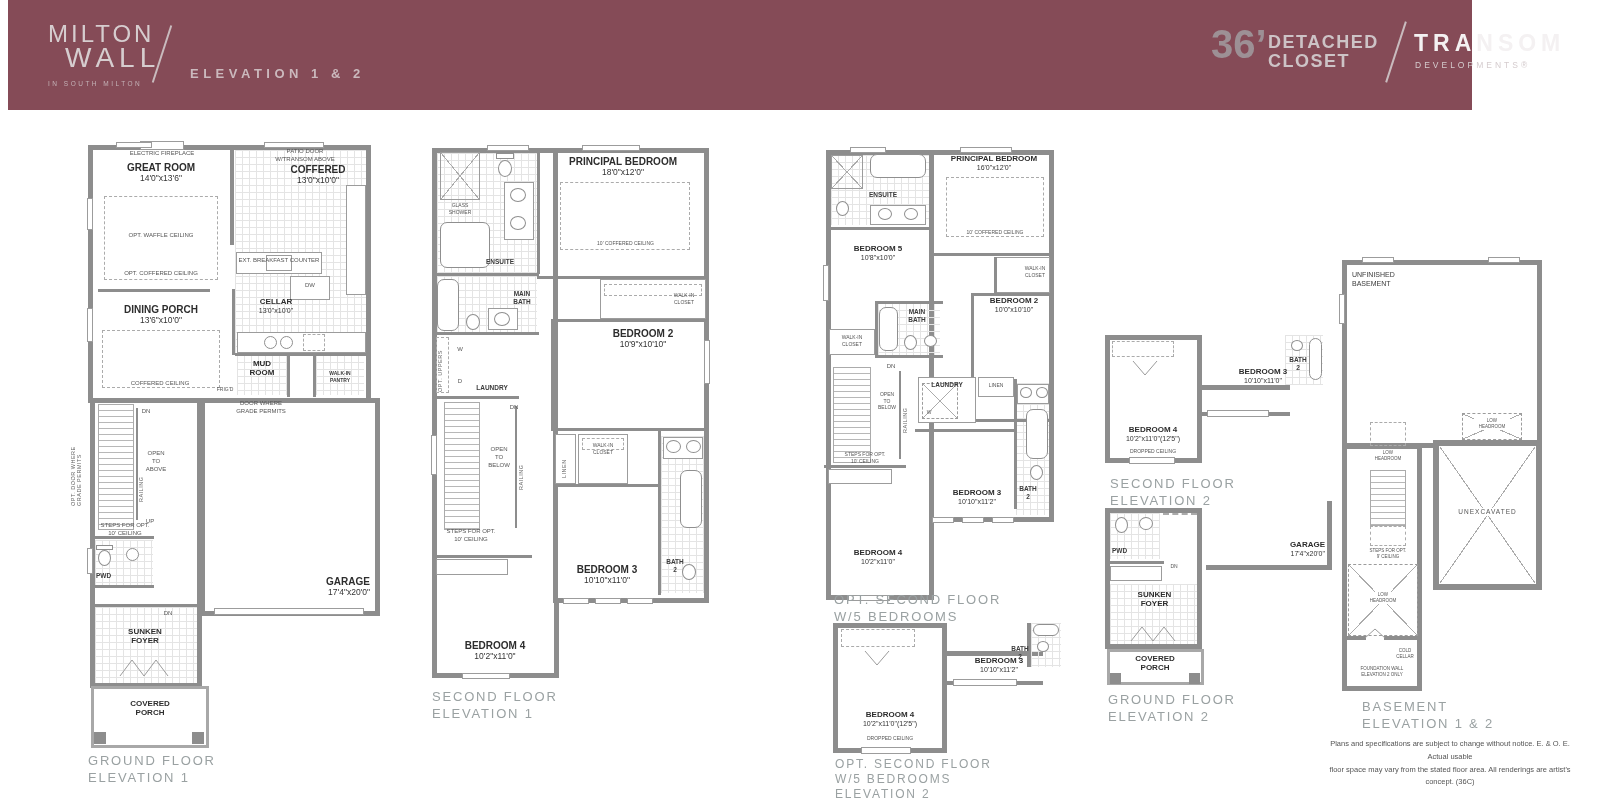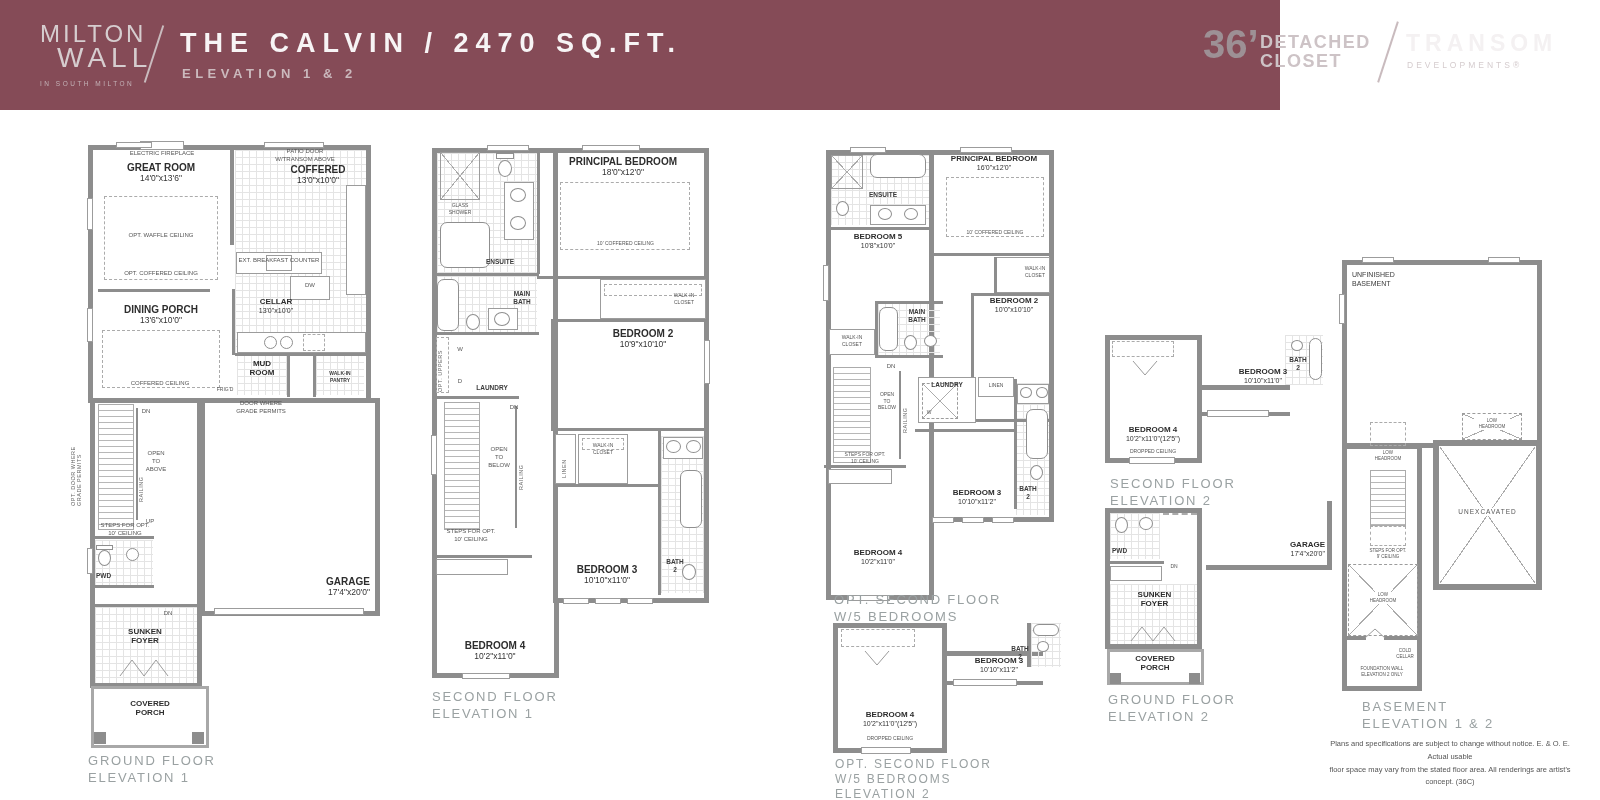--- a/index.html
+++ b/index.html
@@ -1,20 +1,20 @@
 <!DOCTYPE html>
 <html><head>
 <meta charset="utf-8">
 <style>
   * { box-sizing: border-box; margin: 0; padding: 0; }
   html,body { width:1600px; height:800px; }
   body { position:relative; background:#ffffff; font-family:"Liberation Sans","DejaVu Sans",sans-serif; overflow:hidden; }
   .a { position:absolute; }
   
-  #hdr { position:absolute; left:0; top:0; width:1280px; height:110px; background:#854B57; }
+  #hdr { position:absolute; left:8px; top:0; width:1464px; height:110px; background:#854B57; }
   .hlogo1 { color:#D6CDCF; font-size:24px; letter-spacing:3px; }
   .hlogo2 { color:#D6CDCF; font-size:28px; letter-spacing:5px; }
   .hlogosub { color:#C4B2B7; font-size:6.5px; letter-spacing:2.5px; }
   .hslash { position:absolute; width:2px; background:#C9BBBE; transform:rotate(18deg); }
   .htitle { color:#F7F4F5; font-size:27px; font-weight:bold; letter-spacing:7px; white-space:nowrap; }
   .hsub { color:#CBB9BD; font-size:13px; font-weight:bold; letter-spacing:4.5px; }
   .h36 { color:#9D9095; font-size:40px; font-weight:bold; }
   .hdet { color:#CDC3C6; font-size:18px; font-weight:bold; letter-spacing:1.5px; }
   .hpar { color:#F4F1F2; font-size:23px; font-weight:bold; letter-spacing:5px; }
   .hdev { color:#D5CCCE; font-size:8.5px; letter-spacing:3px; }
@@ -50,21 +50,20 @@
   .disc{ position:absolute; font-size:7.5px; color:#555; text-align:center; white-space:pre-line; line-height:1.7; }
 </style>
 </head>
 <body>
 
 <div id="hdr">
   <div class="a hlogo1" style="left:40px;top:20px">MILTON</div>
   <div class="a hlogo2" style="left:57px;top:42px">WALL</div>
   <div class="a hlogosub" style="left:40px;top:80px">IN SOUTH MILTON</div>
   <div class="a hslash" style="left:153px;top:24px;height:60px"></div>
-  <div class="a htitle" style="left:180px;top:28px">THE CALVIN / 2470 SQ.FT.</div>
   <div class="a hsub" style="left:182px;top:66px">ELEVATION 1 &amp; 2</div>
   <div class="a h36" style="left:1203px;top:22px">36’</div>
   <div class="a hdet" style="left:1260px;top:32px">DETACHED</div>
   <div class="a hdet" style="left:1260px;top:51px">CLOSET</div>
   <div class="a hslash" style="left:1387px;top:20px;height:64px"></div>
   <div class="a hpar" style="left:1406px;top:30px">TRANSOM</div>
   <div class="a hdev" style="left:1407px;top:60px">DEVELOPMENTS®</div>
 </div>
 
 <div class="a" style="left:88px;top:140px;width:300px;height:650px">
@@ -306,21 +305,21 @@
   <div class="fix rnd" style="left:84px;top:190px;width:13px;height:15px"></div>
   <div class="fix rnd" style="left:104px;top:190px;width:13px;height:12px"></div>
   <div class="nt ntb" style="left:80px;top:163px;width:34px">MAIN
 BATH</div>
   <div class="rl sm" style="left:118px;top:10px;width:112px">
     <div class="rn">PRINCIPAL BEDROOM</div>
     <div class="rdm">16'0"x12'0"</div>
   </div>
   <div class="dash" style="left:126px;top:32px;width:98px;height:60px"></div>
   <div class="nt tiny" style="left:136px;top:84px;width:78px">10' COFFERED CEILING</div>
-  <div class="rl sm" style="left:12px;top:88px;width:92px">
+  <div class="rl sm" style="left:12px;top:100px;width:92px">
     <div class="rn">BEDROOM 5</div>
     <div class="rdm">10'8"x10'0"</div>
   </div>
   <div class="nt tiny" style="left:200px;top:120px;width:30px">WALK-IN
 CLOSET</div>
   <div class="rl sm" style="left:156px;top:152px;width:76px">
     <div class="rn">BEDROOM 2</div>
     <div class="rdm">10'0"x10'10"</div>
   </div>
   <div class="nt tiny" style="left:11px;top:189px;width:42px">WALK-IN

